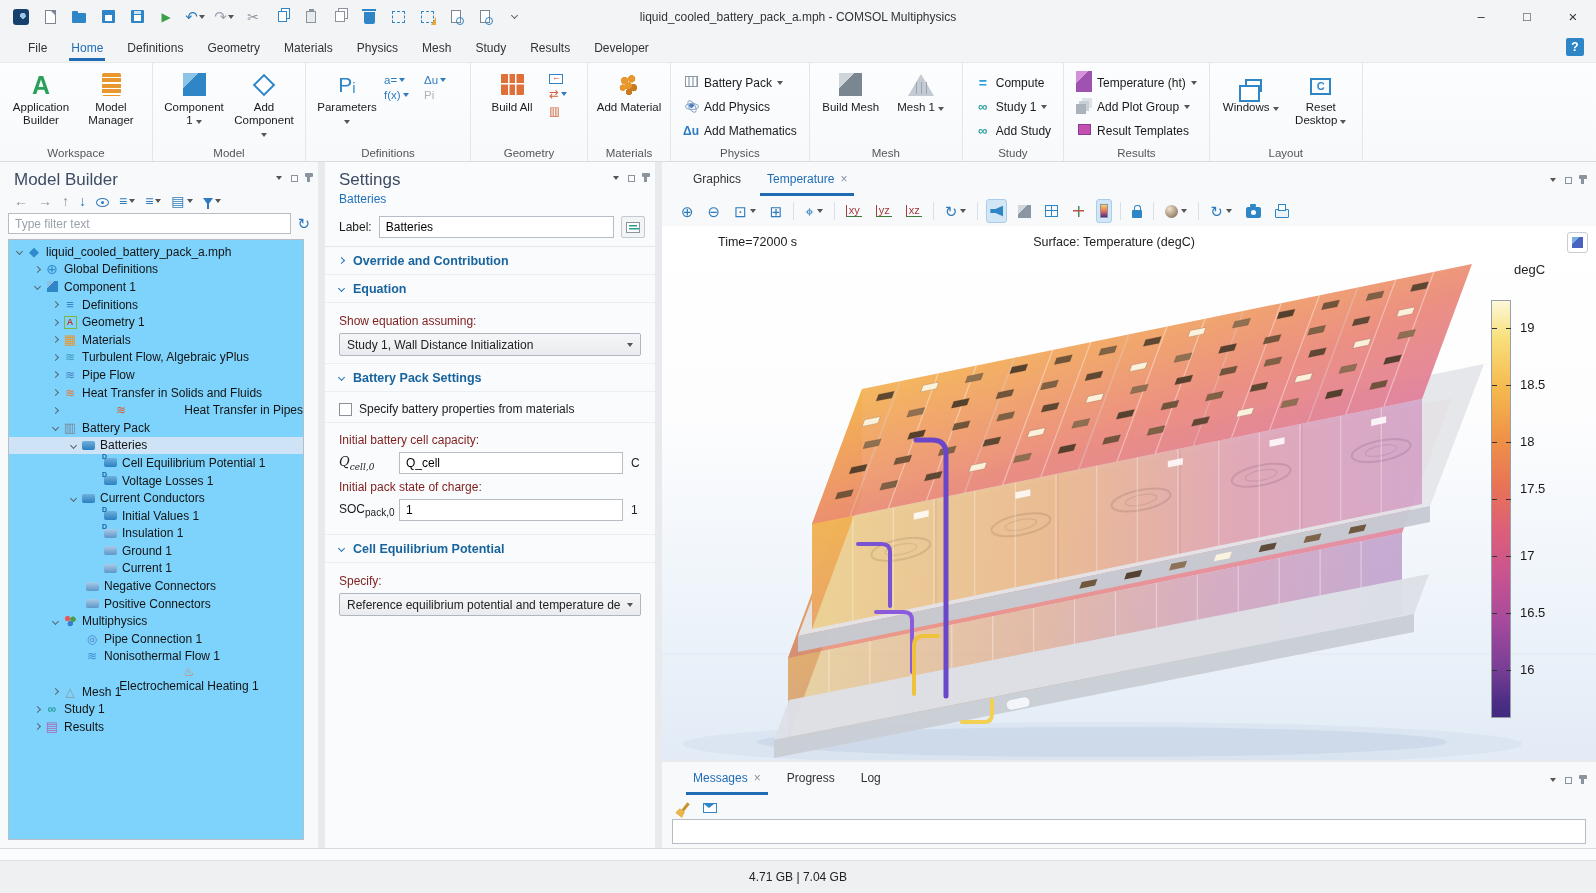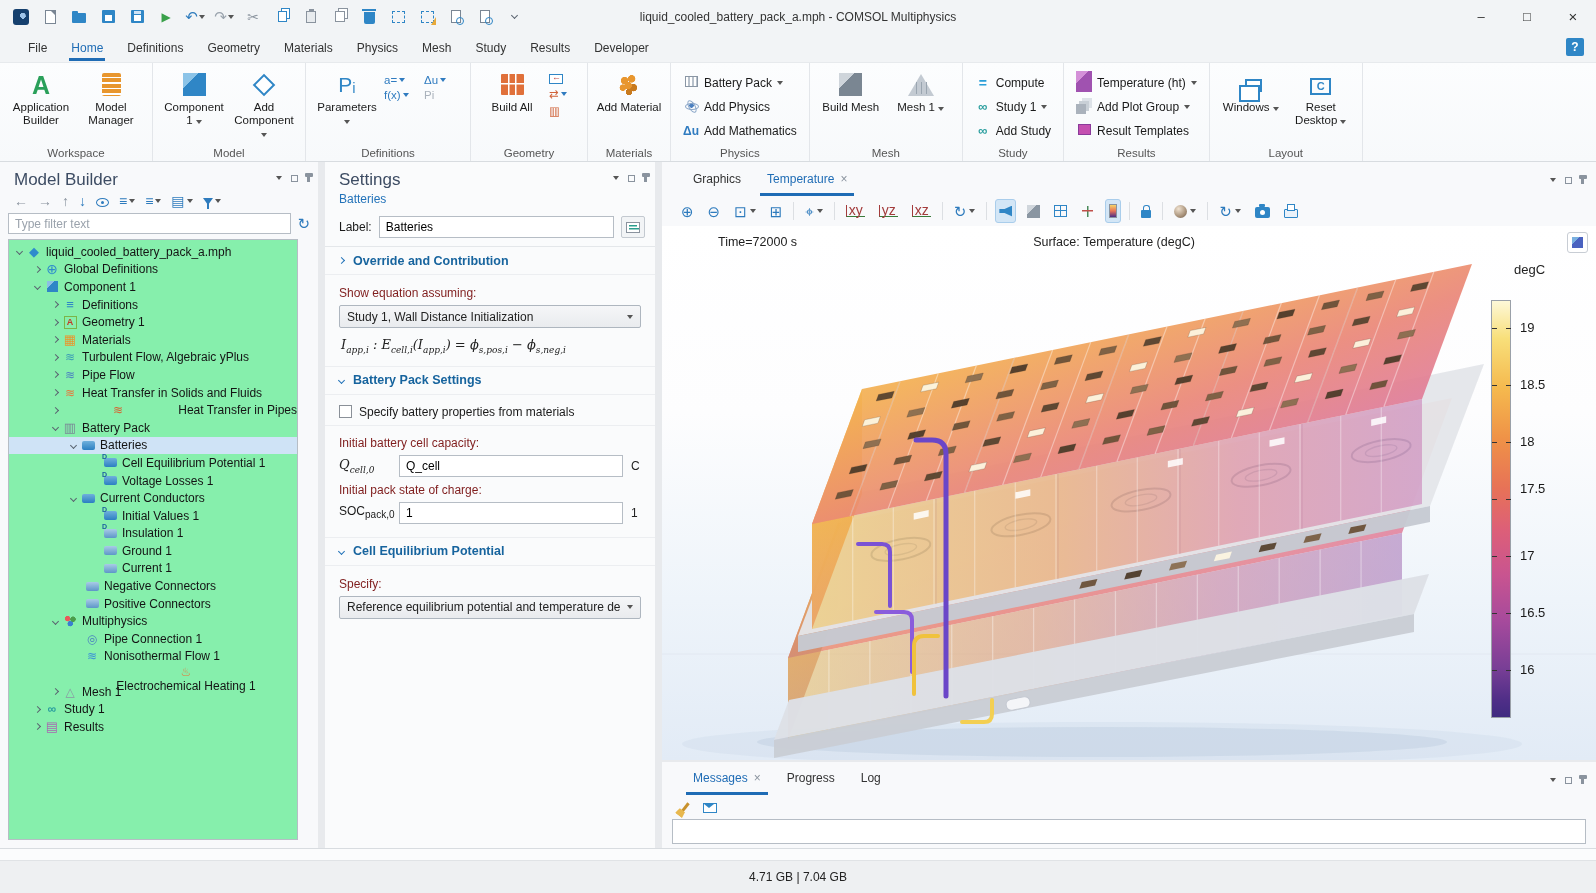--- a/index.html
+++ b/index.html
@@ -53,21 +53,21 @@
   .ci-pin::before{content:"";position:absolute;top:-1px;left:-2.5px;width:8px;height:4px;background:#8a939e;border-radius:1px}
 
   
   .mb{width:318px}
   .mb-toolbar{display:flex;align-items:center;gap:10px;padding:4px 10px 2px 14px;font-size:14px}
   .mbt{display:flex;align-items:center;gap:2px}
   .filter-row{display:flex;align-items:center;gap:6px;padding:3px 8px}
   .filter-row input{flex:1;height:21px;border:1px solid #b6bdc5;background:#fff;padding:0 6px;font-size:12px;
     font-family:inherit;color:#222}
   .filter-row input::placeholder{color:#9aa2ac}
-  .tree-box{flex:1;margin:2px 20px 8px 8px;background:#86efac;border:1px solid #b6bdc5;overflow:hidden;padding-top:3px}
+  .tree-box{flex:1;margin:2px 14px 8px 8px;background:#7dd3fc;border:1px solid #b6bdc5;overflow:hidden;padding-top:3px}
   .trow{height:17.6px;display:flex;align-items:center;white-space:nowrap}
   .trow.sel{background:#cfe3f6}
   .trow .tlabel{margin-left:4px;font-size:12px;color:#141414}
   .chev{width:5px;height:5px;border-right:1.5px solid #5a6470;border-bottom:1.5px solid #5a6470;display:inline-block;flex:none}
   .chev.right{transform:rotate(-45deg)}
   .chev.down{transform:rotate(45deg)}
   .chev.blue{border-color:#2272b9}
   .chev-sp{width:9px;display:inline-block;flex:none}
 
   
@@ -130,21 +130,21 @@
   .rightcol{flex:1;display:flex;flex-direction:column;background:#f8f9fb}
   .tabbar{height:34px;display:flex;align-items:center;padding-left:18px;position:relative;flex:none}
   .tab{display:flex;align-items:center;gap:6px;padding:0 13px;height:34px;color:#333;position:relative}
   .tab.active{color:#1f6cb5}
   .tab.active::after{content:"";position:absolute;left:6px;right:6px;bottom:0;height:3px;background:#1f6cb5}
   .tab .tclose{color:#8a939e;font-size:12px}
   .gfx-toolbar{height:30px;display:flex;align-items:center;gap:8px;padding-left:16px;flex:none}
   .gbtn{display:flex;align-items:center;gap:3px;height:24px;padding:0 3px;border-radius:3px;color:#2e7bbd}
   .gbtn.toggled{background:#d3e6f6;border:1px solid #a9cdeb}
   .gsep{width:1px;height:18px;background:#dcdfe3}
-  .axlbl{font-size:14px;color:#a33b3b;border-left:1px solid #a33b3b;border-bottom:1px solid #3a7a3a;padding:0 2px 1px 2px;line-height:10px}
+  .axlbl{font-size:11px;color:#a33b3b;border-left:1px solid #a33b3b;border-bottom:1px solid #3a7a3a;padding:0 2px 1px 2px;line-height:10px}
 
   .canvas{position:relative;flex:1;background:linear-gradient(180deg,#ffffff 0%,#fdfdfe 35%,#eef4fa 70%,#e2ebf6 100%);overflow:hidden}
   .anno{position:absolute;font-size:12.5px;color:#222}
   .corner-btn{position:absolute;top:6px;right:8px;width:21px;height:21px;background:#fff;border:1px solid #c8cdd4;
     border-radius:3px;display:flex;align-items:center;justify-content:center}
   .corner-btn i{width:11px;height:11px;background:linear-gradient(135deg,#7ab0e0 0 35%,#4a62c0 35%)}
   .scene-wrap{position:absolute;inset:0}
   .scene-wrap svg{display:block}
 
   .colorbar-unit{position:absolute;top:36px;left:852px;font-size:13px;color:#222}
@@ -754,27 +754,30 @@
         <input value="Batteries" style="">
         <span class="iconbtn">
             <span class="ci ci-rename"></span>
           </span>
       </div>
 
       <div class="sec-hdr">
         <span class="chev right blue"></span>
         <span class="stitle">Override and Contribution</span>
       </div>
+      <div class="sec-hdr">
+        <span class="chev down blue"></span>
+        <span class="stitle">Equation</span>
+      </div>
       <div class="set-body">
         <div class="set-lbl">Show equation assuming:</div>
         <div class="dd">
           <span class="ddtext">Study 1, Wall Distance Initialization</span>
           <span class="arr"></span>
         </div>
-        <div class="eqline math">I<sub>app,i</sub> :   E<sub>cell,i</sub>(I<sub>app,i</sub>) = ϕ<sub>s,pos,i</sub> − ϕ<sub>s,neg,i</sub></div>
       </div>
 
       <div class="sec-hdr">
         <span class="chev down blue"></span>
         <span class="stitle">Battery Pack Settings</span>
       </div>
       <div class="set-body">
         <div class="cbx-row">
           <span class="cbx"></span>
           <span>Specify battery properties from materials</span>

